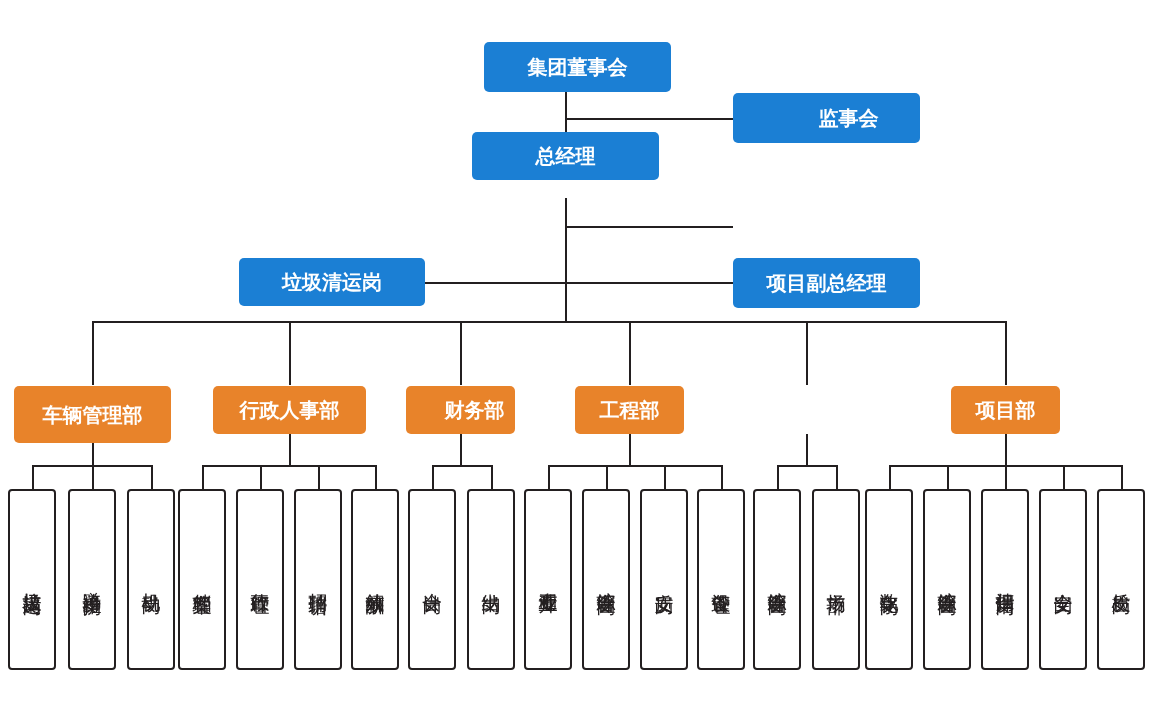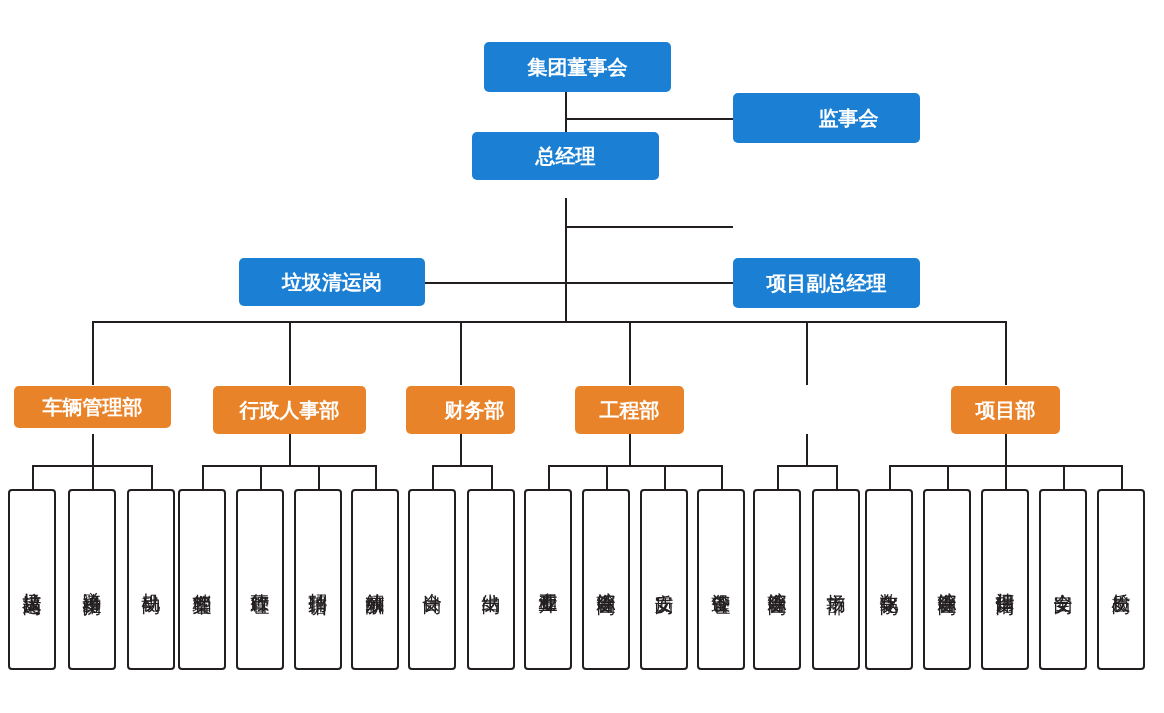--- a/index.html
+++ b/index.html
@@ -147,21 +147,21 @@
 
 
   <div class="node blue" style="left:239px; top:258px; width:186px; height:48px;">
     <span class="ntext">垃圾清运岗</span>
   </div>
 
   <div class="node blue" style="left:733px; top:258px; width:187px; height:50px;">
     <span class="ntext">项目副总经理</span>
   </div>
 
-  <div class="node orange" style="left:14px; top:386px; width:157px; height:42px;align-items:center;">
+  <div class="node orange" style="left:14px; top:386px; width:157px; height:57px;align-items:center;">
     <span class="ntext">车辆管理部</span>
   </div>
   <div class="node orange" style="left:213px; top:386px; width:153px; height:48px;">
     <span class="ntext">行政人事部</span>
   </div>
   <div class="node orange" style="left:406px; top:386px; width:109px; height:48px;padding-left:28px;">
     <span class="ntext">财务部</span>
   </div>
   <div class="node orange" style="left:575px; top:386px; width:109px; height:48px;">
     <span class="ntext">工程部</span>

